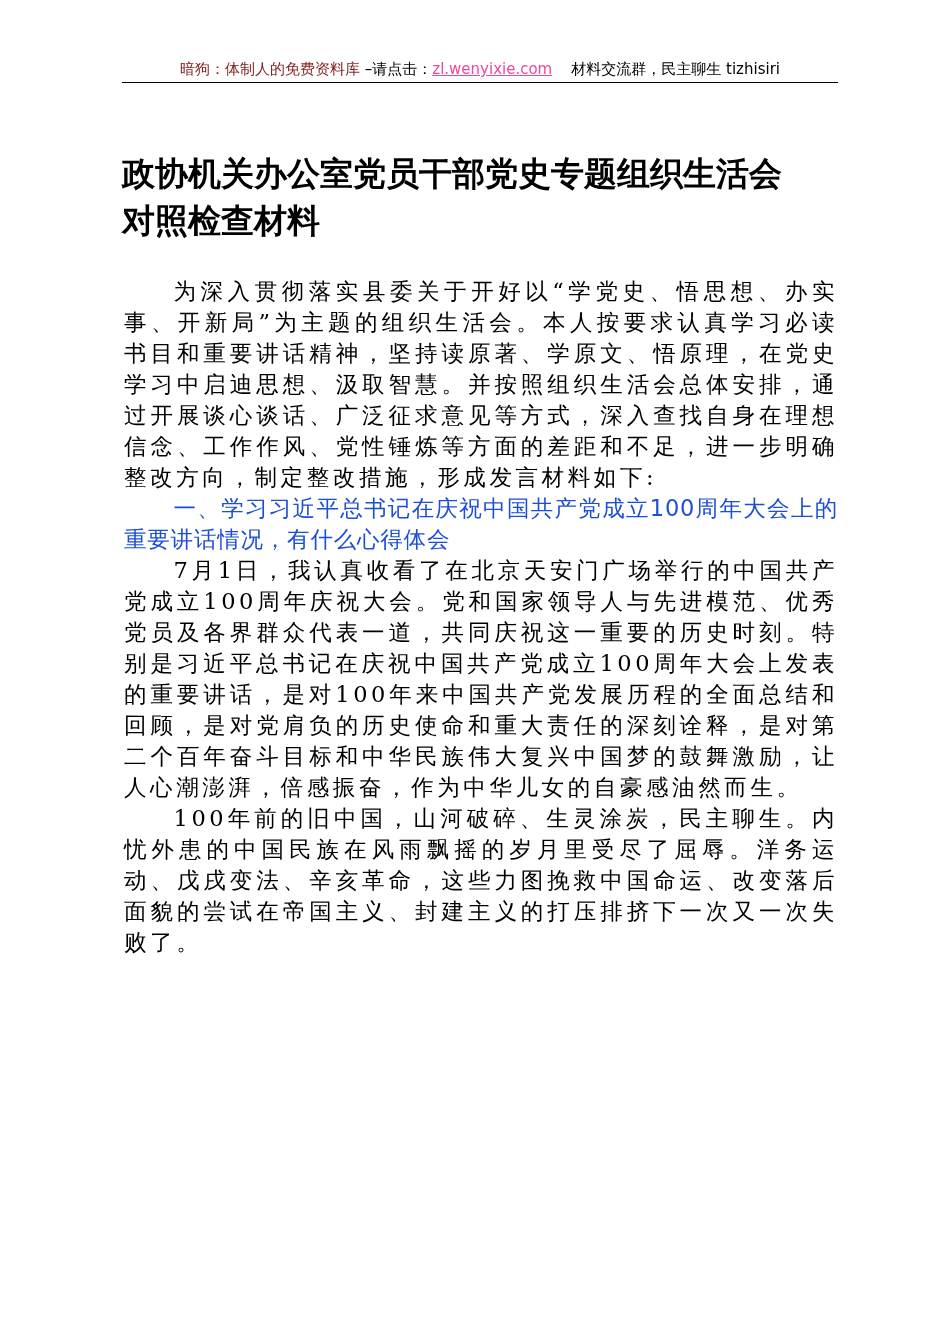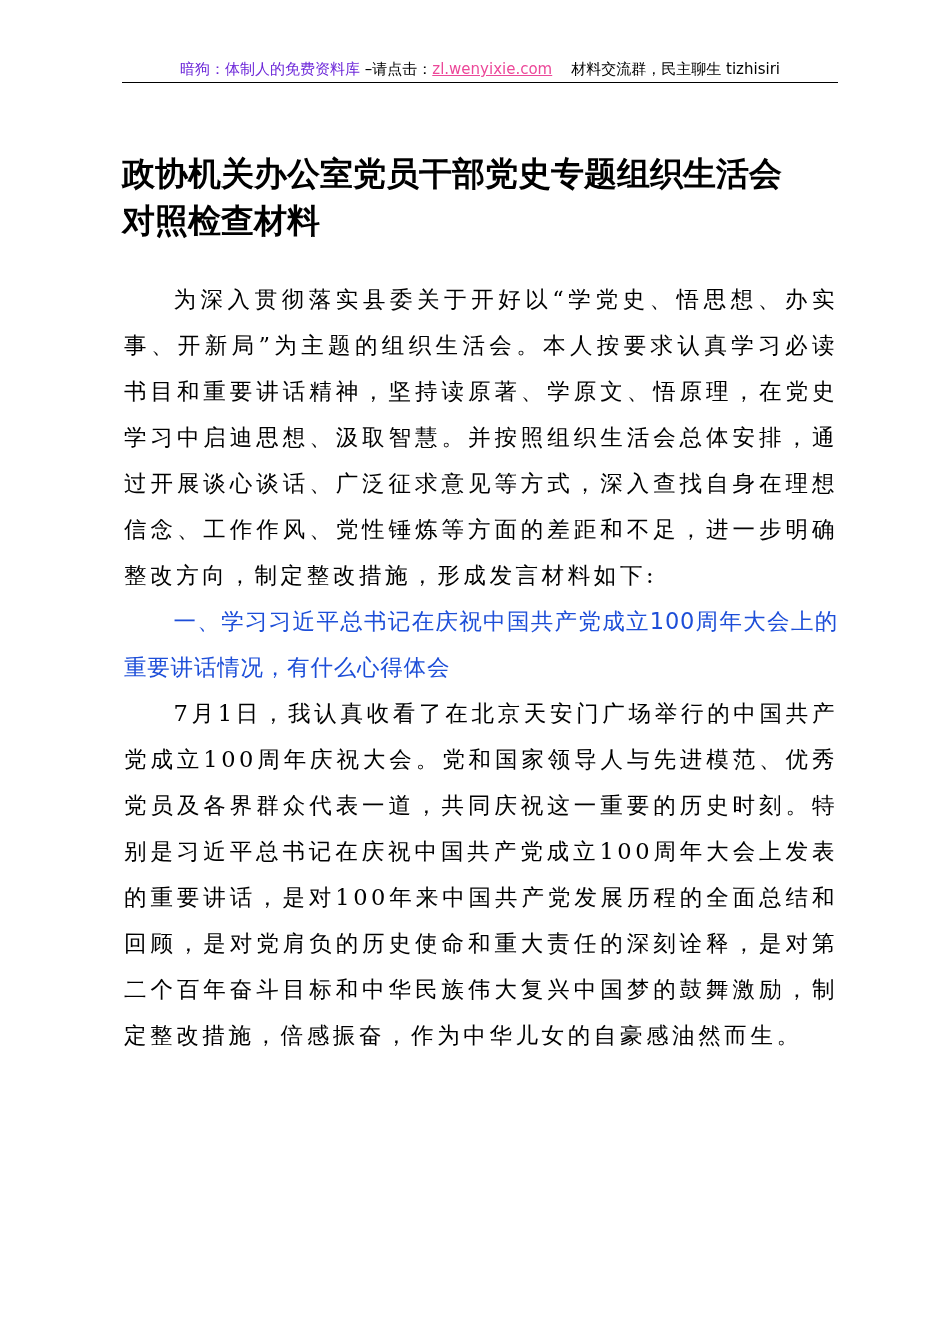--- a/index.html
+++ b/index.html
@@ -1,35 +1,36 @@
 <!DOCTYPE html>
 <html><head>
 <meta charset="utf-8">
 <style>
   html, body { margin: 0; padding: 0; background: #ffffff; }
   body { width: 950px; height: 1344px; position: relative; overflow: hidden; font-family: "DejaVu Serif", serif; color: #000; }
   .header { position: absolute; left: 122px; top: 56px; width: 716px; height: 26px; font-family: "DejaVu Sans", sans-serif; font-size: 15px; line-height: 26px; white-space: nowrap; text-align: center; }
-  .header .red { color: #6d28d9; font-family: Liberation Serif, serif; }
+  .header .red { color: #7f1d1d; font-family: Liberation Serif, serif; }
   .header .link { color: #ec4899; text-decoration: underline; }
   .header-rule { position: absolute; left: 122px; top: 82px; width: 716px; height: 0; border-top: 1.3px solid #000; }
   .title { position: absolute; left: 122px; width: 716px; font-family: "DejaVu Serif", serif; font-weight: bold; font-size: 33px; letter-spacing: 0px; white-space: nowrap; }
   .t1 { top: 152px; }
   .t2 { top: 199px; }
-  .body { position: absolute; left: 124px; top: 276px; width: 714px; font-size: 22.5px; line-height: 46px; letter-spacing: 3.6px; text-align: justify; }
+  .body { position: absolute; left: 124px; top: 276px; width: 714px; font-size: 22.5px; line-height: 31px; letter-spacing: 3.6px; text-align: justify; }
   .body p { margin: 0; text-indent: 2.2em; }
   .body p.h1 { color: #1d4ed8; font-family: "DejaVu Sans", sans-serif; letter-spacing: 0.8px; font-size: 22.5px; }
 </style>
 </head>
 <body>
 
 <div class="header">
   <span class="red">暗狗：体制人的免费资料库</span><span> –请点击：</span><span class="link">zl.wenyixie.com</span><span style="white-space:pre">    材料交流群，民主聊生 tizhisiri</span>
 </div>
 <div class="header-rule"></div>
 
 <div class="title t1">政协机关办公室党员干部党史专题组织生活会</div>
 <div class="title t2">对照检查材料</div>
 
 <div class="body">
   <p>为深入贯彻落实县委关于开好以“学党史、悟思想、办实事、开新局”为主题的组织生活会。本人按要求认真学习必读书目和重要讲话精神，坚持读原著、学原文、悟原理，在党史学习中启迪思想、汲取智慧。并按照组织生活会总体安排，通过开展谈心谈话、广泛征求意见等方式，深入查找自身在理想信念、工作作风、党性锤炼等方面的差距和不足，进一步明确整改方向，制定整改措施，形成发言材料如下:</p>
   <p class="h1">一、学习习近平总书记在庆祝中国共产党成立100周年大会上的重要讲话情况，有什么心得体会</p>
-  <p>7月1日，我认真收看了在北京天安门广场举行的中国共产党成立100周年庆祝大会。党和国家领导人与先进模范、优秀党员及各界群众代表一道，共同庆祝这一重要的历史时刻。特别是习近平总书记在庆祝中国共产党成立100周年大会上发表的重要讲话，是对100年来中国共产党发展历程的全面总结和回顾，是对党肩负的历史使命和重大责任的深刻诠释，是对第二个百年奋斗目标和中华民族伟大复兴中国梦的鼓舞激励，制定整改措施，倍感振奋，作为中华儿女的自豪感油然而生。</p>
+  <p>7月1日，我认真收看了在北京天安门广场举行的中国共产党成立100周年庆祝大会。党和国家领导人与先进模范、优秀党员及各界群众代表一道，共同庆祝这一重要的历史时刻。特别是习近平总书记在庆祝中国共产党成立100周年大会上发表的重要讲话，是对100年来中国共产党发展历程的全面总结和回顾，是对党肩负的历史使命和重大责任的深刻诠释，是对第二个百年奋斗目标和中华民族伟大复兴中国梦的鼓舞激励，让人心潮澎湃，倍感振奋，作为中华儿女的自豪感油然而生。</p>
+  <p>100年前的旧中国，山河破碎、生灵涂炭，民主聊生。内忧外患的中国民族在风雨飘摇的岁月里受尽了屈辱。洋务运动、戊戌变法、辛亥革命，这些力图挽救中国命运、改变落后面貌的尝试在帝国主义、封建主义的打压排挤下一次又一次失败了。</p>
 </div>
 
 </body></html>

